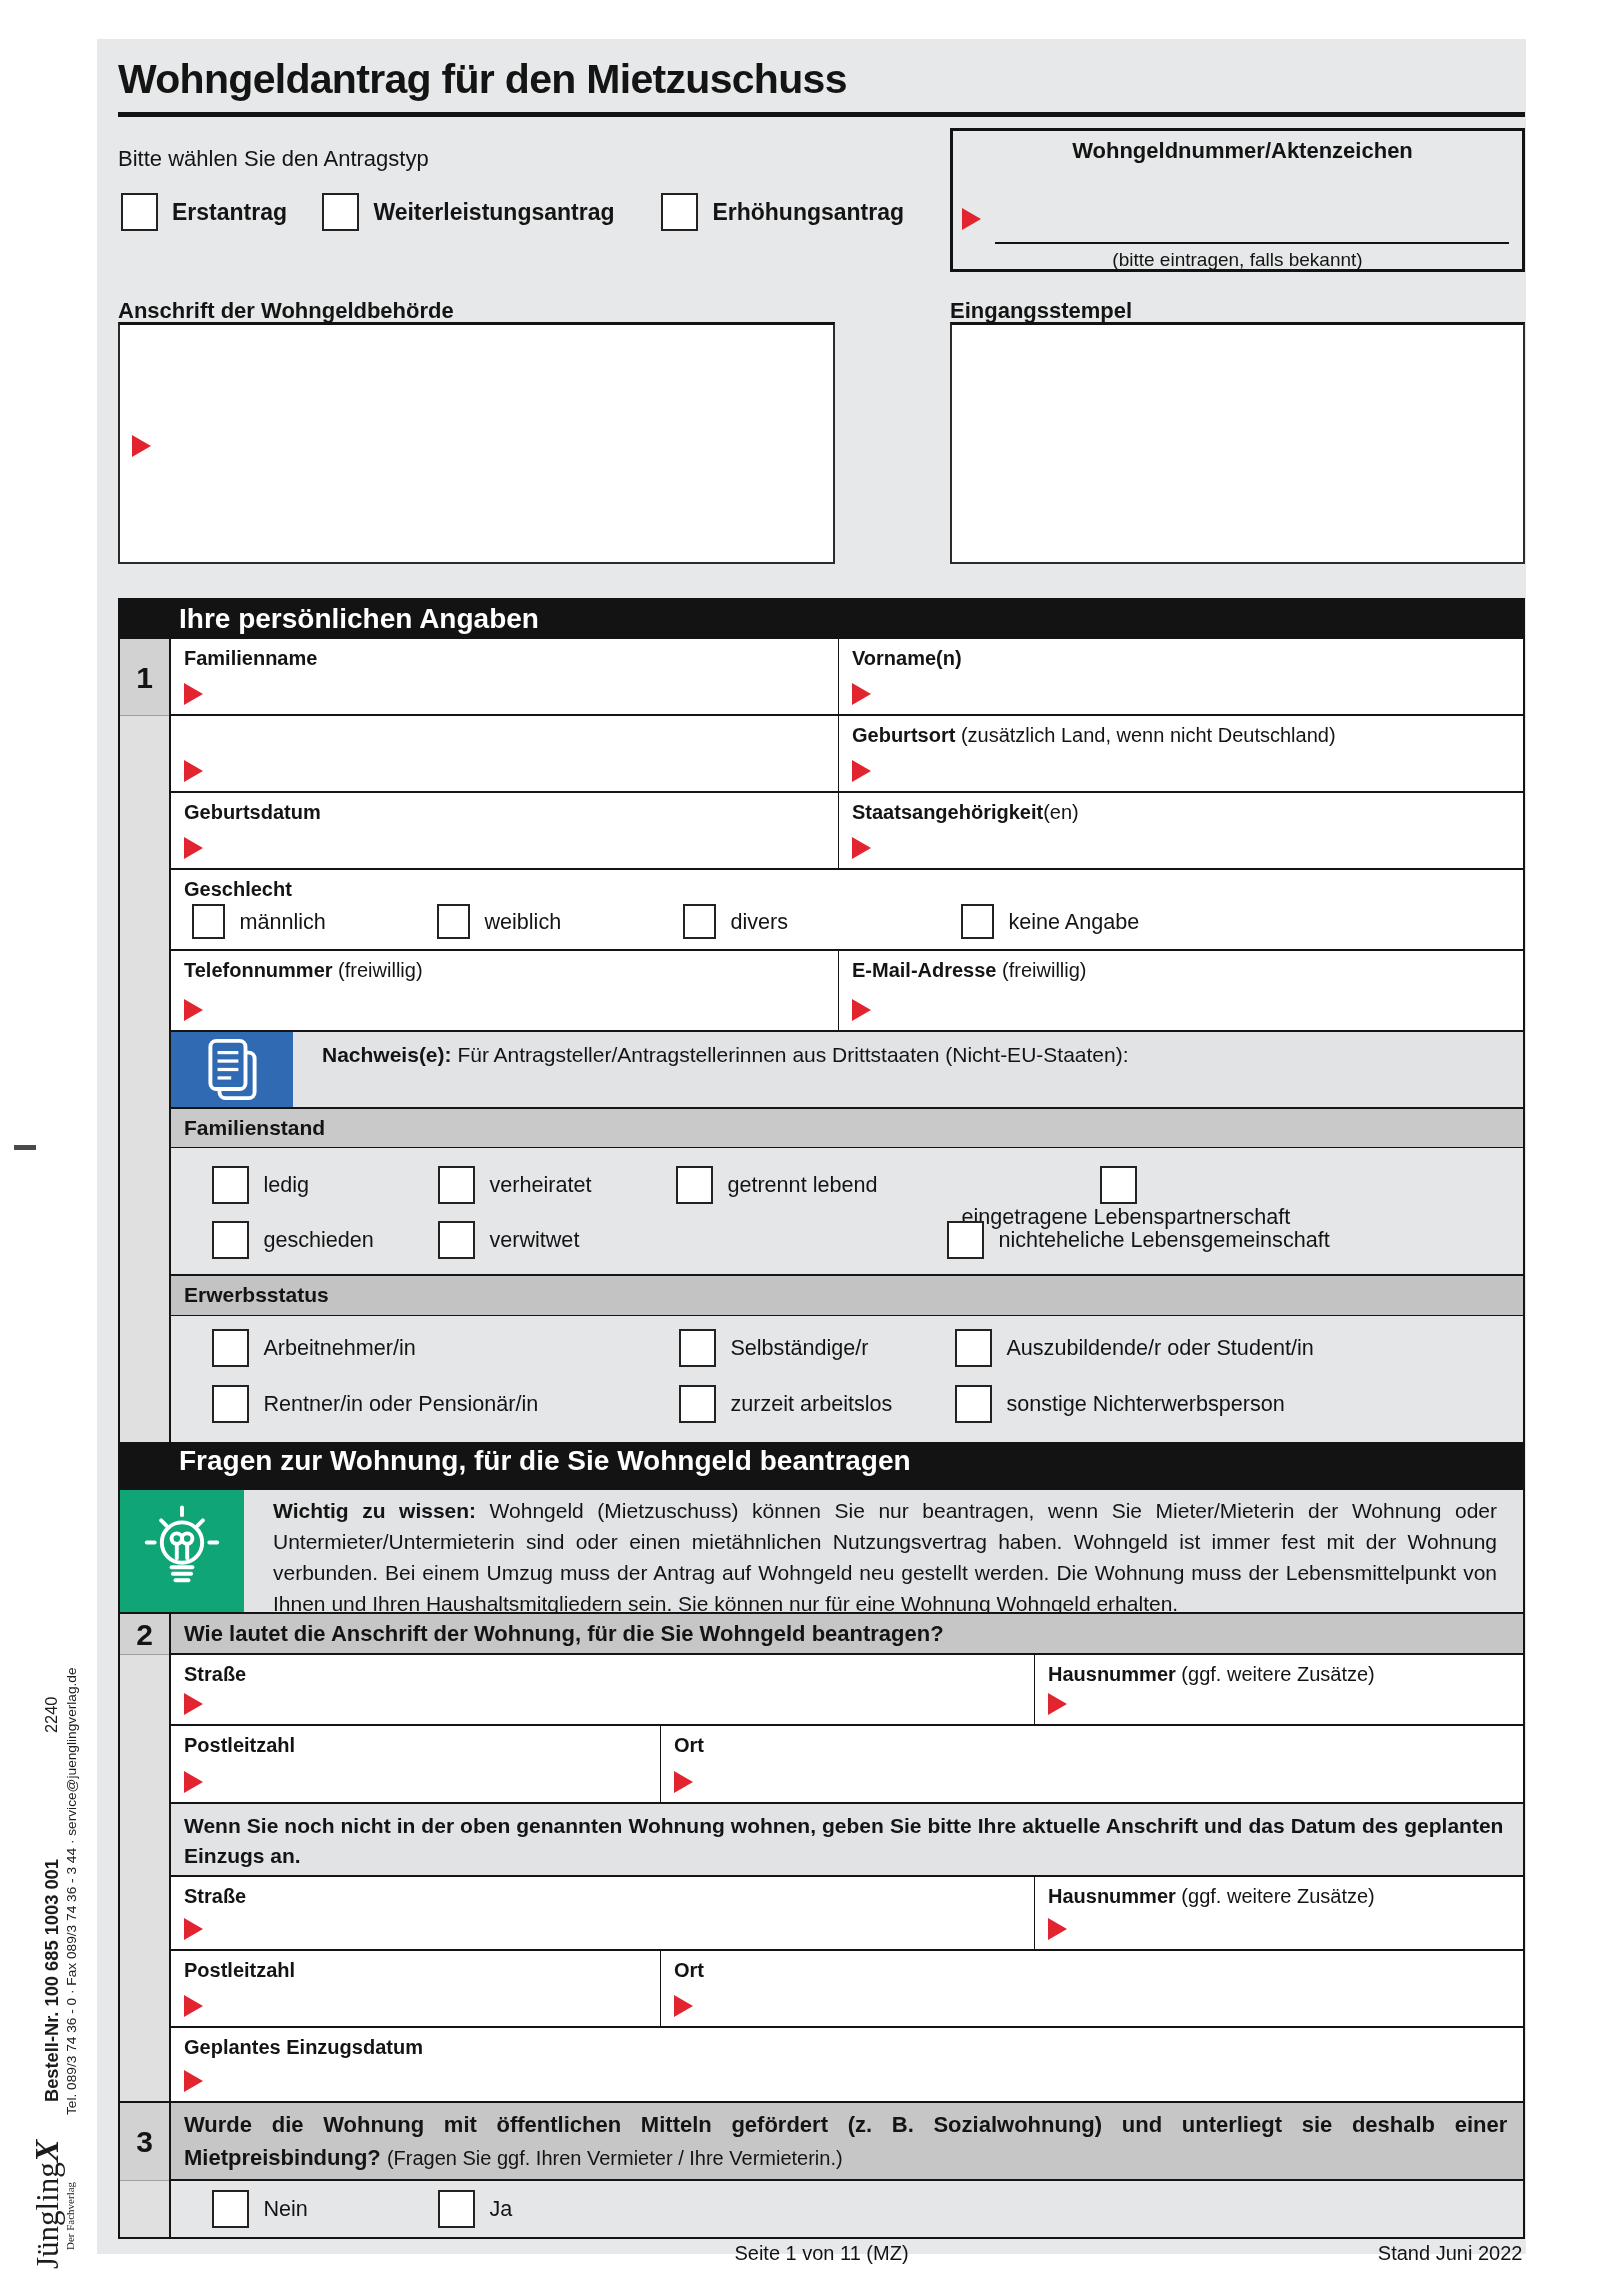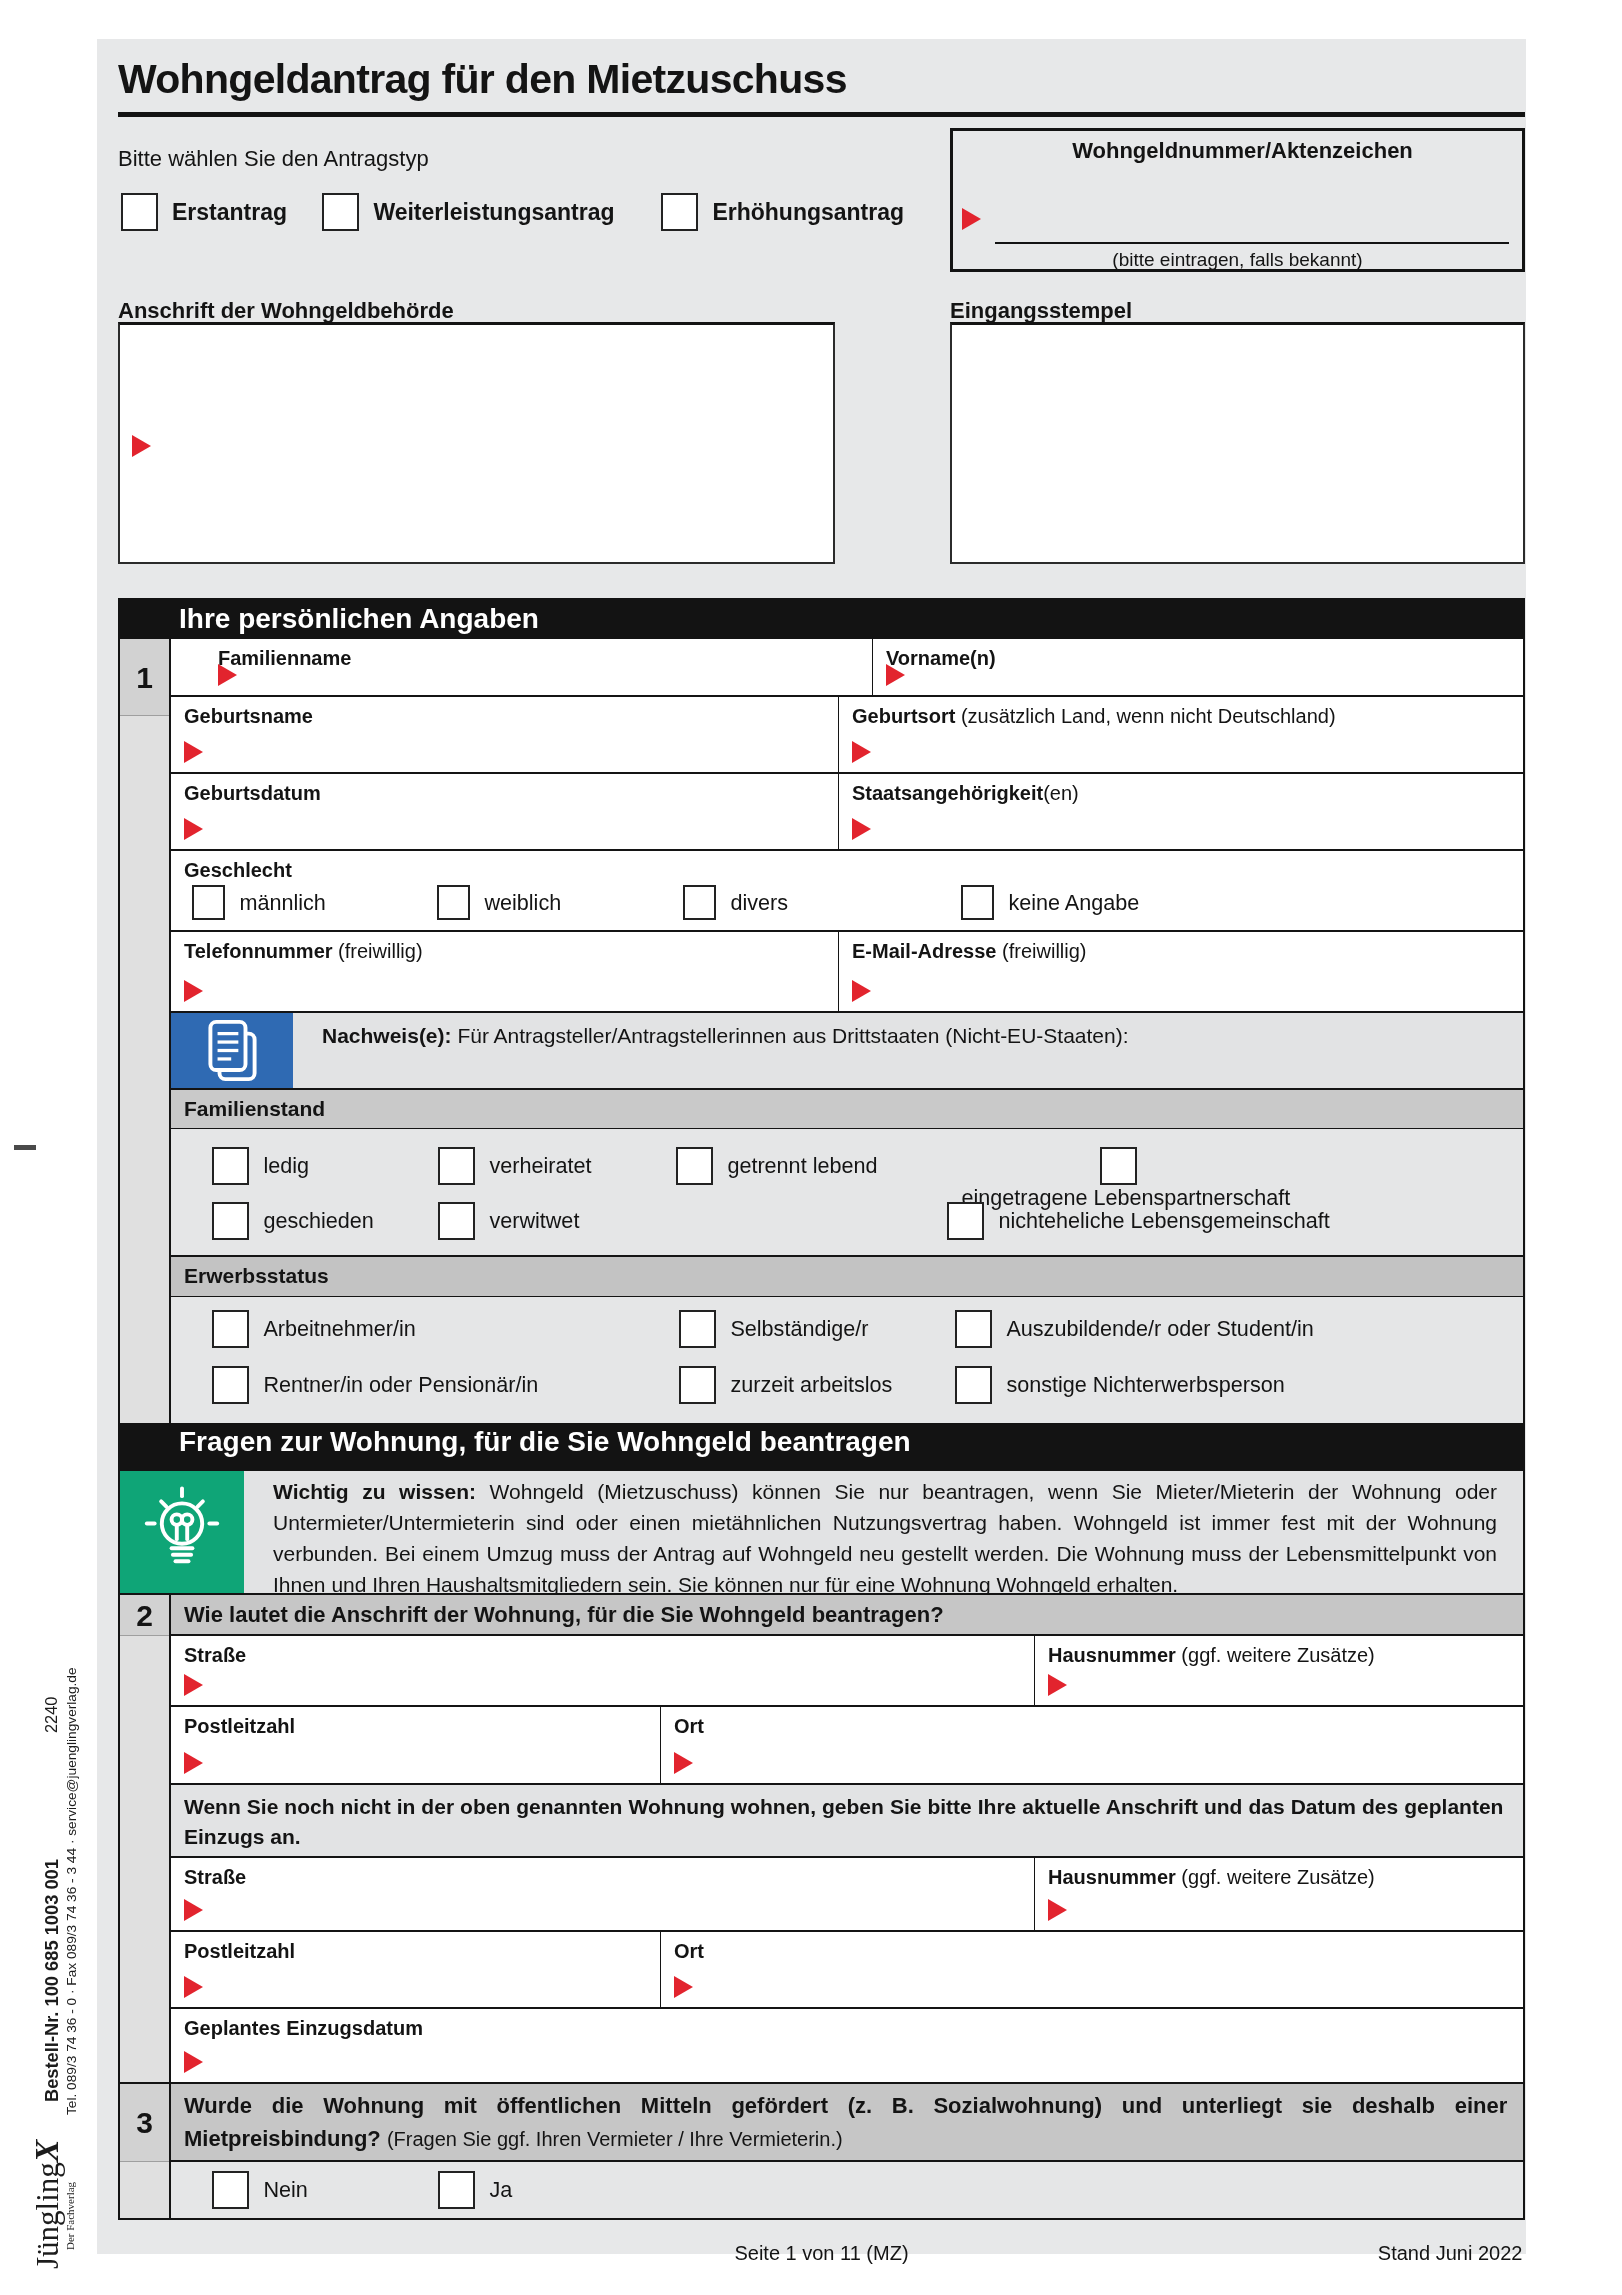--- a/index.html
+++ b/index.html
@@ -126,33 +126,32 @@
 
     <div class="abs maintable">
 
       <div class="sechead">Ihre persönlichen Angaben</div>
 
       <div class="qblock">
         <div class="numcol">
           <div class="numcell" style="height:77px; line-height:77px;">1</div>
         </div>
         <div class="qcontent">
-          <div class="trow" style="height:58px;padding-left:34px;">
+          <div class="trow" style="height:77px;">
             <div class="cell" style="flex:0 0 667px;">
               <div class="lbl">Familienname</div>
               <span class="arrow carrow"></span>
             </div>
             <div class="cell rb" style="flex:1;">
               <div class="lbl">Vorname(n)</div>
               <span class="arrow carrow"></span>
             </div>
           </div>
           <div class="trow" style="height:77px;">
             <div class="cell" style="flex:0 0 667px;">
-              <div class="lbl">Geburtsname</div>
               <span class="arrow carrow"></span>
             </div>
             <div class="cell rb" style="flex:1;">
               <div class="lbl"><span>Geburtsort</span><span class="note"> (zusätzlich Land, wenn nicht Deutschland)</span></div>
               <span class="arrow carrow"></span>
             </div>
           </div>
           <div class="trow" style="height:77px;">
             <div class="cell" style="flex:0 0 667px;">
               <div class="lbl">Geburtsdatum</div>

